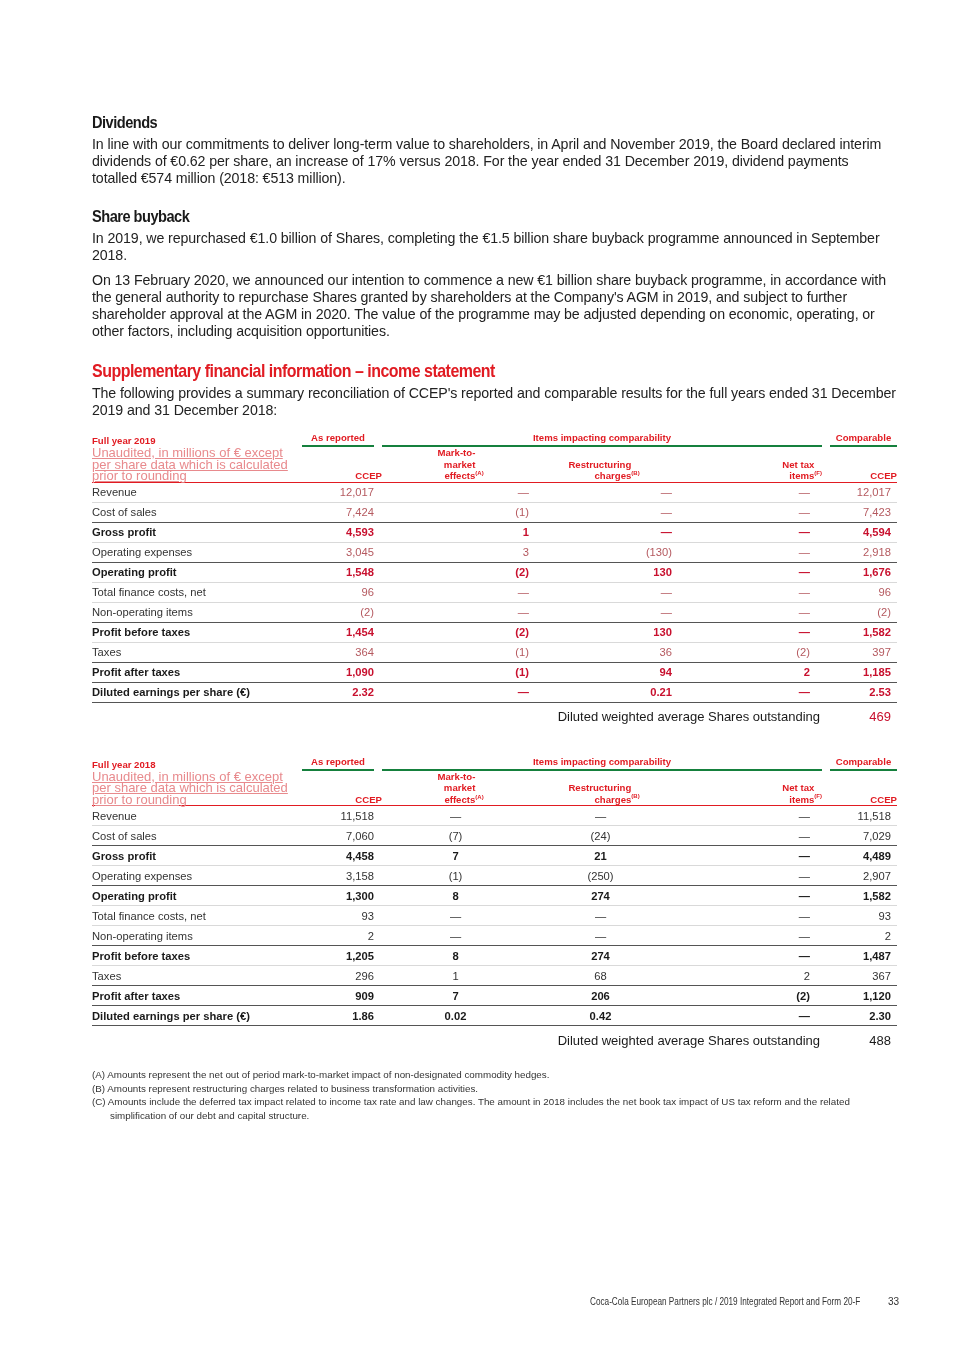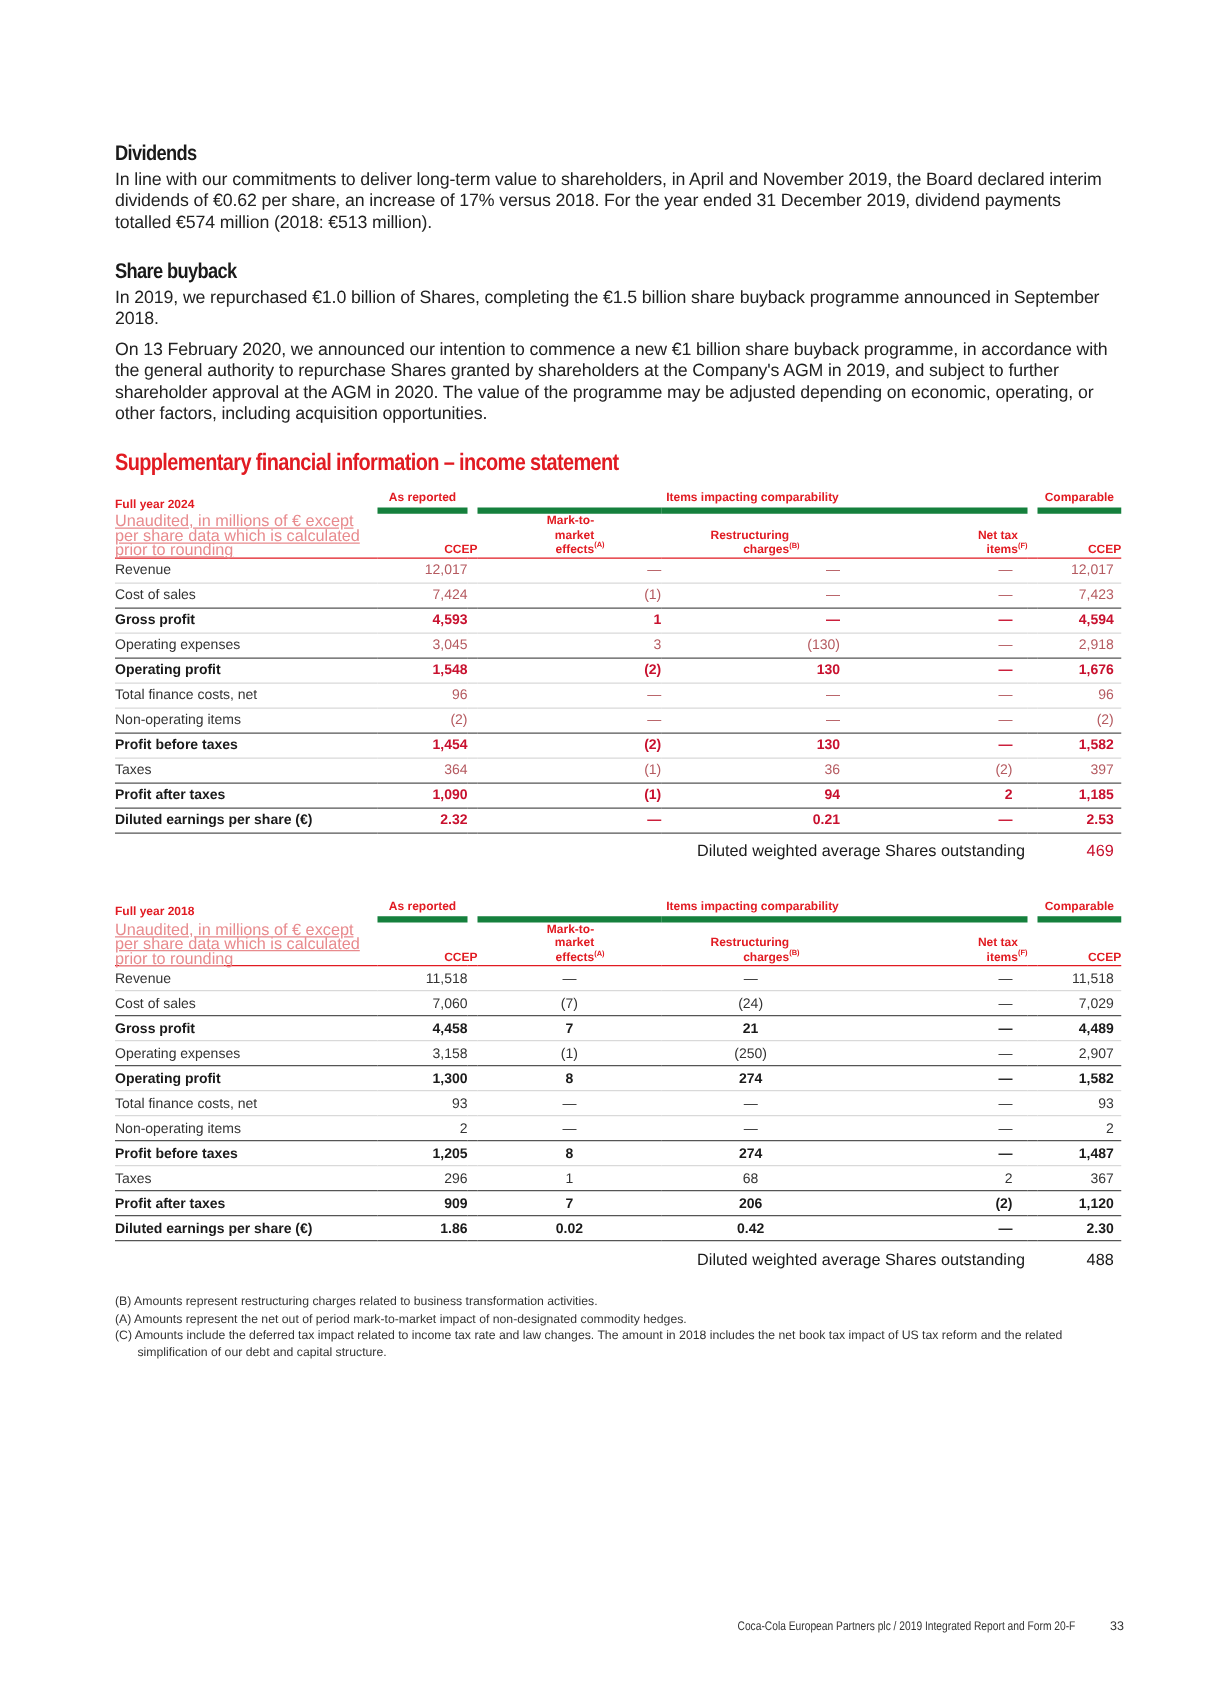--- a/index.html
+++ b/index.html
@@ -6,21 +6,21 @@
   body { width:965px; height:1365px; position:relative; font-family:"Liberation Sans", sans-serif; color:#1a1a1a; }
   .page { position:absolute; left:92px; top:113px; width:805px; }
   h2.sec { font-family:"Liberation Sans", sans-serif; font-weight:bold; font-size:17px; margin:0 0 3px 0; letter-spacing:-0.6px; transform:scaleX(0.86); transform-origin:left; color:#1a1a1a; }
   h2.red { color:#e11b22; font-size:19px; transform:scaleX(0.84); }
   p.body { font-size:14.2px; line-height:17px; margin:0 0 8px 0; color:#222; letter-spacing:-0.1px; }
   .gap { height:12px; }
   table.fin { width:805px; border-collapse:collapse; font-size:11px; margin-top:6px; }
   table.fin td, table.fin th { padding:0; }
   .hdr1 td { height:16px; vertical-align:bottom; font-weight:bold; color:#e11b22; font-size:9.6px; }
   .hdr1 .title { font-size:9.6px; color:#e11b22; }
-  .hdr1 .grp { text-align:center; border-bottom:5px solid #15803d; padding-bottom:2px; }
+  .hdr1 .grp { text-align:center; border-bottom:2px solid #15803d; padding-bottom:2px; }
   .hdr1 .gap-cell { border:none; }
   .hdr2 td { vertical-align:bottom; color:#e11b22; font-weight:bold; font-size:9.6px; line-height:11.5px; padding-top:2px; padding-bottom:2px; border-bottom:1px solid #e11b22; }
   .hdr2 .sub { font-weight:normal; color:#e88a8d; font-size:13px;text-decoration:underline; }
   sup { font-size:6px; }
   .row td { height:19px; border-bottom:1px solid #d9d9d9; font-size:11.2px; color:#333; }
   .row.bold td { font-weight:bold; color:#1a1a1a; }
   .row.thick td { border-bottom:1px solid #555; }
   .num { text-align:right; }
   .ctr { text-align:center; }
   .y19 .row td.val { color:#b55a60;text-align:right; }
@@ -37,36 +37,37 @@
 
 <div class="page">
   <h2 class="sec">Dividends</h2>
   <p class="body">In line with our commitments to deliver long-term value to shareholders, in April and November 2019, the Board declared interim dividends of €0.62 per share, an increase of 17% versus 2018. For the year ended 31 December 2019, dividend payments totalled €574 million (2018: €513 million).</p>
   <div class="gap"></div>
   <h2 class="sec">Share buyback</h2>
   <p class="body">In 2019, we repurchased €1.0 billion of Shares, completing the €1.5 billion share buyback programme announced in September 2018.</p>
   <p class="body">On 13 February 2020, we announced our intention to commence a new €1 billion share buyback programme, in accordance with the general authority to repurchase Shares granted by shareholders at the Company's AGM in 2019, and subject to further shareholder approval at the AGM in 2020. The value of the programme may be adjusted depending on economic, operating, or other factors, including acquisition opportunities.</p>
   <div class="gap"></div>
   <h2 class="sec red">Supplementary financial information – income statement</h2>
+  <p class="body">The following provides a summary reconciliation of CCEP's reported and comparable results for the full years ended 31 December 2019 and 31 December 2018:</p>
 
   <div id="tables">
       <table class="fin y19">
         <colgroup>
           <col style="width:210px">
           <col style="width:72px">
           <col style="width:8px">
           <col style="width:147px">
           <col style="width:143px">
           <col style="width:150px">
           <col style="width:8px">
           <col style="width:67px">
         </colgroup>
         <tbody>
           <tr class="hdr1">
-            <td class="title">Full year 2024</td>
+            <td class="title">Full year 2019</td>
             <td class="grp">As reported</td>
             <td class="gap-cell"></td>
             <td class="grp" colspan="3">Items impacting comparability</td>
             <td class="gap-cell"></td>
             <td class="grp">Comparable</td>
           </tr>
           <tr class="hdr2">
             <td class="sub">Unaudited, in millions of € except per share data which is calculated prior to rounding</td>
             <td class="num" colspan="2">CCEP</td>
             <td class="ctr"><span style="display:inline-block;width:48px;text-align:right">Mark-to-market effects</span><sup>(A)</sup></td>
@@ -336,20 +337,20 @@
             <td colspan="4"></td>
             <td colspan="2" class="num" style="padding-right:2px">Diluted weighted average Shares outstanding</td>
             <td></td>
             <td class="num val" style="padding-right:6px">488</td>
           </tr>
         </tbody>
       </table>
     </div>
 
   <div class="footnotes">
+    <div class="fn">(A) Amounts represent the net out of period mark-to-market impact of non-designated commodity hedges.</div>
     <div class="fn">(B) Amounts represent restructuring charges related to business transformation activities.</div>
-    <div class="fn">(A) Amounts represent the net out of period mark-to-market impact of non-designated commodity hedges.</div>
     <div class="fn">(C) Amounts include the deferred tax impact related to income tax rate and law changes. The amount in 2018 includes the net book tax impact of US tax reform and the related simplification of our debt and capital structure.</div>
   </div>
 </div>
 
 <div class="footer">Coca-Cola European Partners plc / 2019 Integrated Report and Form 20-F</div>
 <div class="pageno">33</div>
 
 </body></html>

